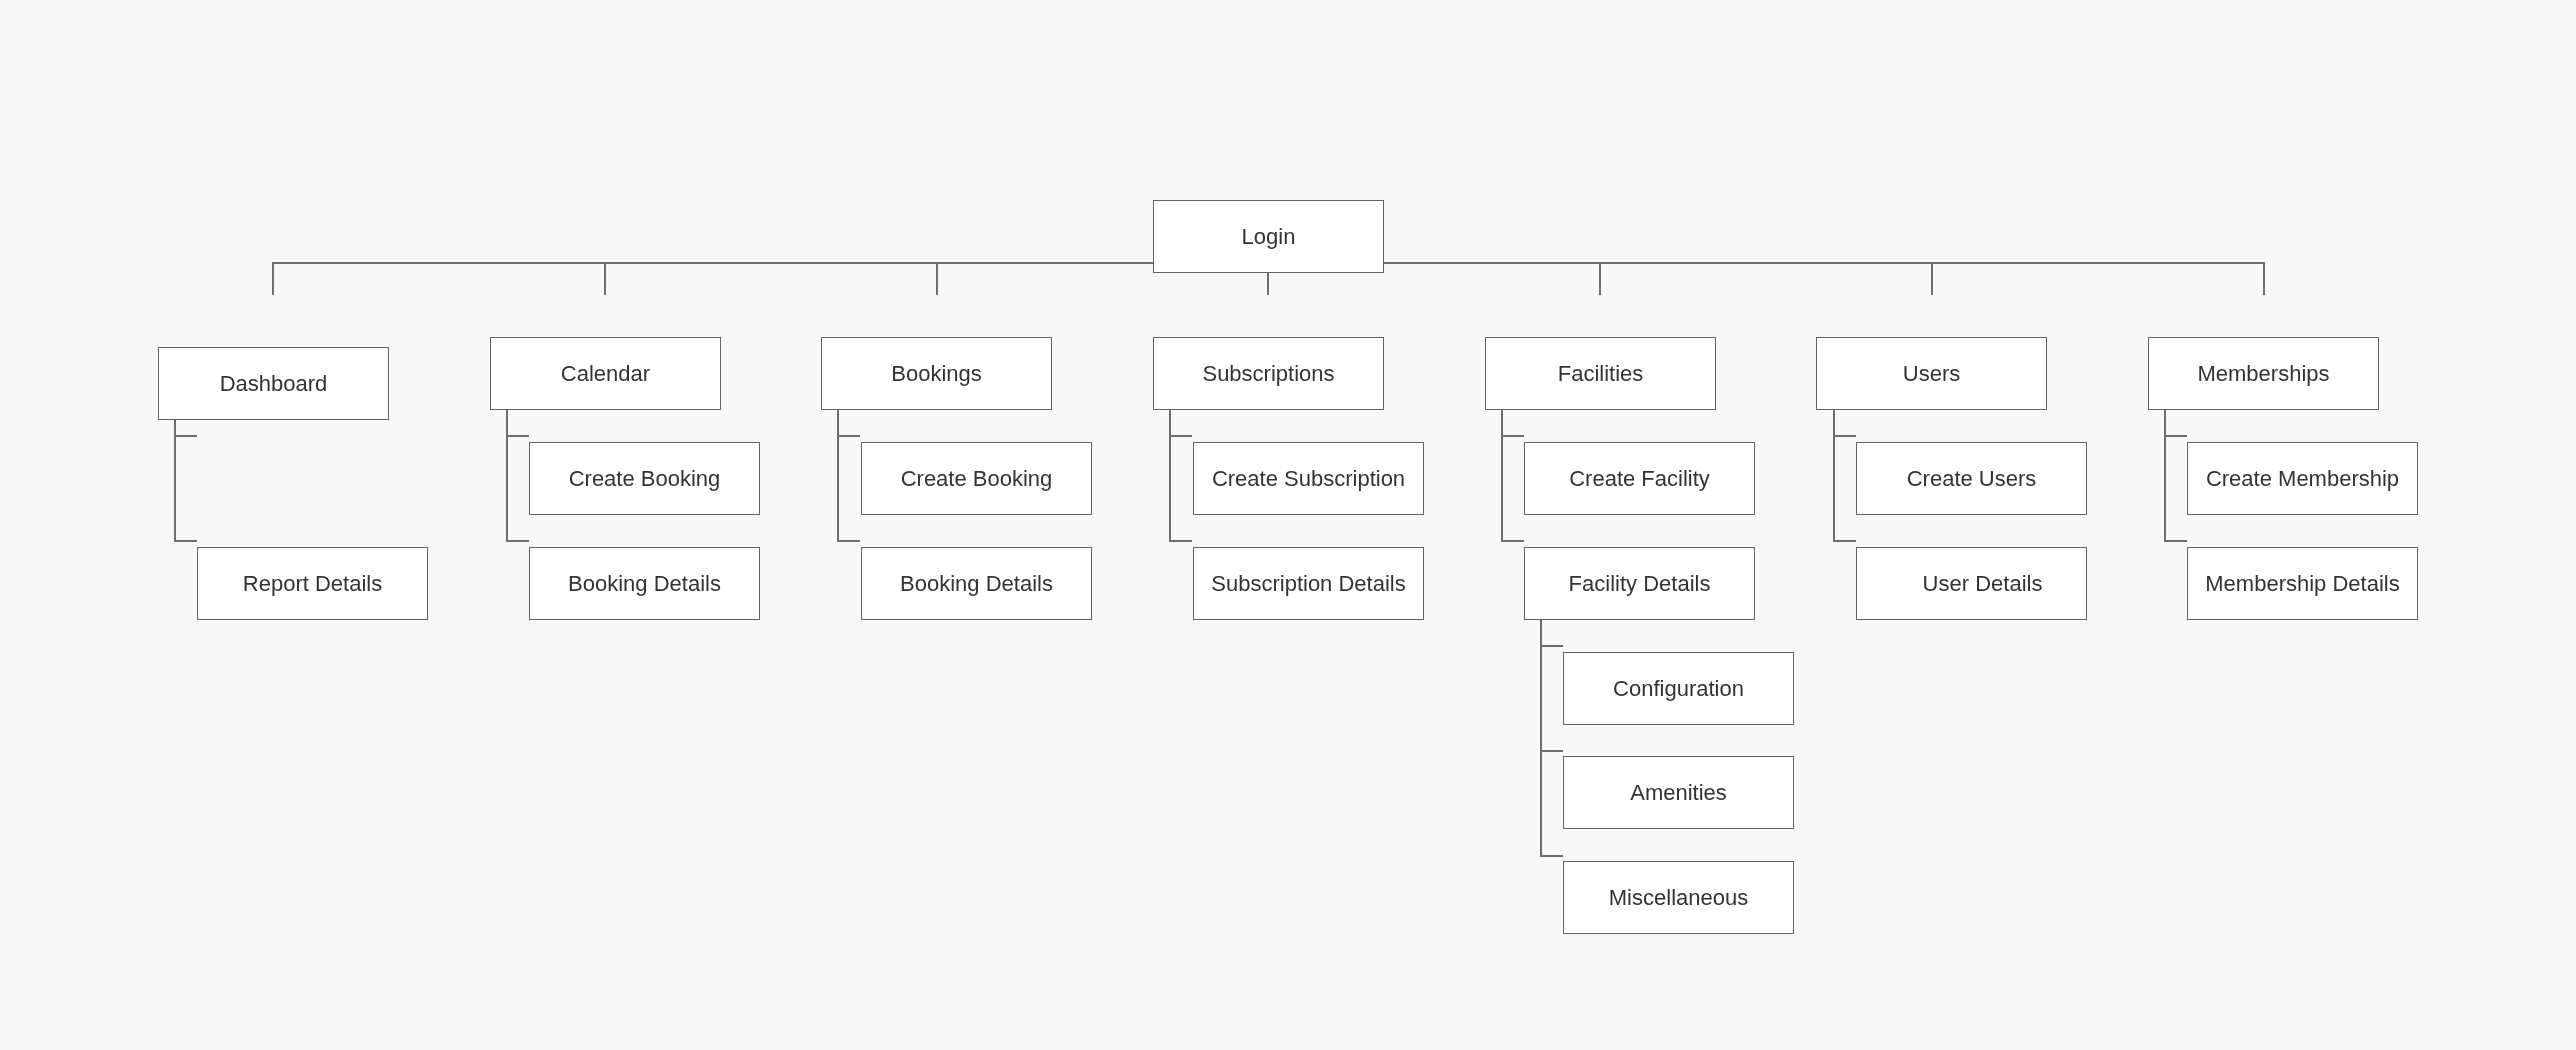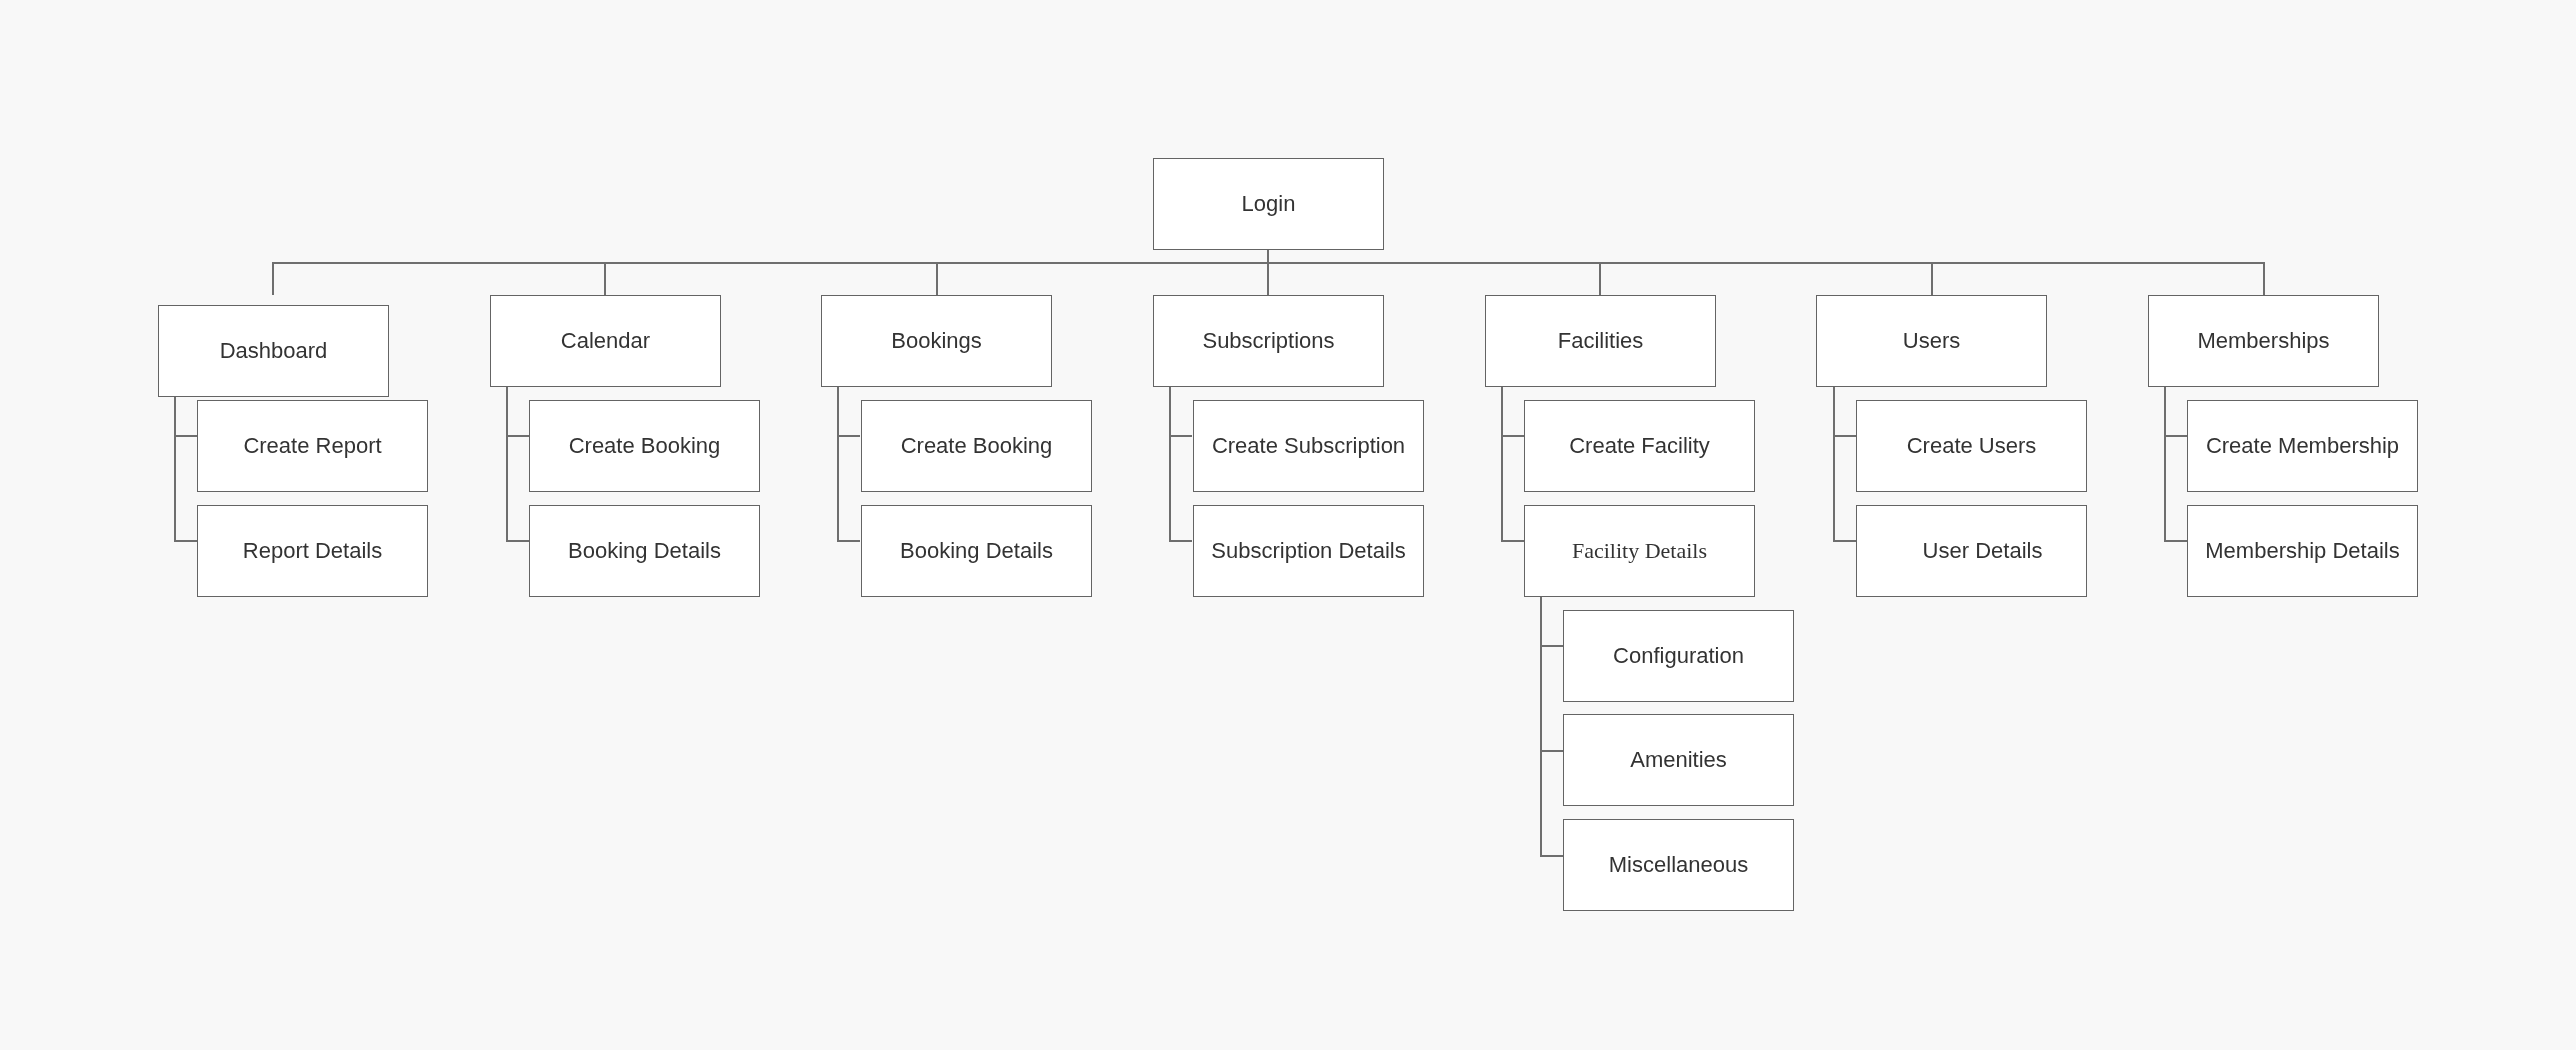--- a/index.html
+++ b/index.html
@@ -12,28 +12,29 @@
   html,body{margin:0;padding:0;background:var(--background);}
   #canvas{
     position:relative;
     width:2576px;height:1050px;
     background:var(--background);
     font-family:"Liberation Sans", sans-serif;
     overflow:hidden;
   }
   .node{
     position:absolute;
-    width:231px;height:92px;
+    width:231px;height:73px;
     box-sizing:border-box;
     background:var(--box-fill);
     border:1.9px solid var(--box-border);
     display:flex;align-items:center;justify-content:center;
     font-size:22px;line-height:1;
     color:var(--text);
     white-space:nowrap;
+    margin-top:42px;
   }
   .line{
     position:absolute;
     background:var(--line);
   }
 </style>
 </head>
 <body>
 
 <div id="canvas">
@@ -85,34 +86,33 @@
   <div class="node" style="left:1153px;top:158px;">Login</div>
 
   <div class="node" style="left:158px;top:305px;">Dashboard</div>
   <div class="node" style="left:490px;top:295px;">Calendar</div>
   <div class="node" style="left:821px;top:295px;">Bookings</div>
   <div class="node" style="left:1153px;top:295px;">Subscriptions</div>
   <div class="node" style="left:1485px;top:295px;">Facilities</div>
   <div class="node" style="left:1816px;top:295px;">Users</div>
   <div class="node" style="left:2148px;top:295px;">Memberships</div>
 
-  <div class="node" style="left:197px;top:400px;">Create Report</div>
   <div class="node" style="left:197px;top:505px;">Report Details</div>
 
   <div class="node" style="left:529px;top:400px;">Create Booking</div>
   <div class="node" style="left:529px;top:505px;">Booking Details</div>
 
   <div class="node" style="left:861px;top:400px;">Create Booking</div>
   <div class="node" style="left:861px;top:505px;">Booking Details</div>
 
   <div class="node" style="left:1193px;top:400px;">Create Subscription</div>
   <div class="node" style="left:1193px;top:505px;">Subscription Details</div>
 
   <div class="node" style="left:1524px;top:400px;">Create Facility</div>
-  <div class="node" style="left:1524px;top:505px;font-family:Liberation Serif, serif;">Facility Details</div>
+  <div class="node" style="left:1524px;top:505px;">Facility Details</div>
 
   <div class="node" style="left:1563px;top:610px;">Configuration</div>
   <div class="node" style="left:1563px;top:819px;">Miscellaneous</div>
   <div class="node" style="left:1563px;top:714px;">Amenities</div>
 
   <div class="node" style="left:1856px;top:400px;">Create Users</div>
   <div class="node" style="left:1856px;top:505px;padding-left:22px;">User Details</div>
 
   <div class="node" style="left:2187px;top:400px;">Create Membership</div>
   <div class="node" style="left:2187px;top:505px;">Membership Details</div>

